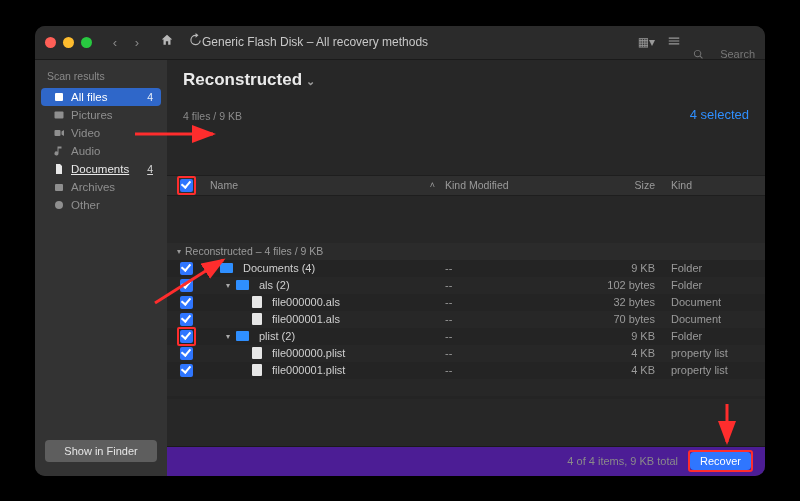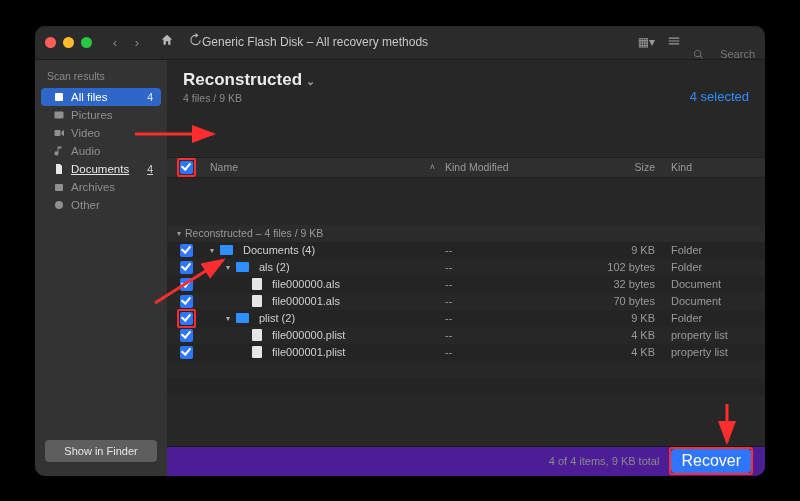--- a/index.html
+++ b/index.html
@@ -45,21 +45,21 @@
   .finder-btn {
     margin:8px 10px 6px 10px; height:22px;
     background:#5e5e5e; color:#e6e6e6; border:none; border-radius:4px;
     font-size:11px;
   }
   
   .main { flex:1; background:#272727; display:flex; flex-direction:column; min-width:0;gap:47px;}
   .main-head { padding:10px 16px 6px 16px; display:flex; align-items:flex-end;}
   .main-head .ttl { color:#eaeaea; font-size:17px; font-weight:600;}
   .main-head .ttl .chev{font-size:11px; color:#9c9c9c; margin-left:4px;}
-  .main-head .sub { color:#8a8a8a; font-size:10.5px; margin-top:2px;}
+  .main-head .sub { color:#8a8a8a; font-size:10.5px; margin-top:20px;}
   .main-head .selcount { margin-left:auto; color:#2f8fff; font-size:13px;}
   
   .thead {
     display:flex; align-items:center;
     background:#2f2f2f; border-top:1px solid #1e1e1e; border-bottom:1px solid #1e1e1e;
     height:21px; font-size:10.5px; color:#9a9a9a;
     padding-left:10px;
   }
   .cbx {
     width:13px; height:13px; border-radius:2px;
@@ -96,21 +96,21 @@
   .row .label { flex:1; white-space:nowrap; overflow:hidden; text-overflow:ellipsis; padding-left:4px;}
   .row .date { width:120px; color:#9a9a9a;}
   .row .size { width:100px; text-align:right; padding-right:10px; color:#9a9a9a;}
   .row .kind { width:100px; padding-left:6px; color:#9a9a9a;}
   
   .footer { height:30px; background:#4c1d95; border-top:1px solid #1a1a1a; display:flex; align-items:center; padding:0 12px; font-size:11px; color:#8a8a8a;}
   .footer .spacer{flex:1;}
   .recover-wrap{ border:2px solid #ff2d2d; border-radius:3px;}
   .recover {
     background:#2f76ff; color:#fff; border:none;
-    font-size:16px; padding:3px 10px; border-radius:4px;
+    font-size:11px; padding:3px 10px; border-radius:4px;
   }
   
   .arrow-ov { position:absolute; pointer-events:none; }
   .arrow-ov svg { overflow:visible; }
 </style>
 </head>
 <body>
 
 <div class="window">
 

